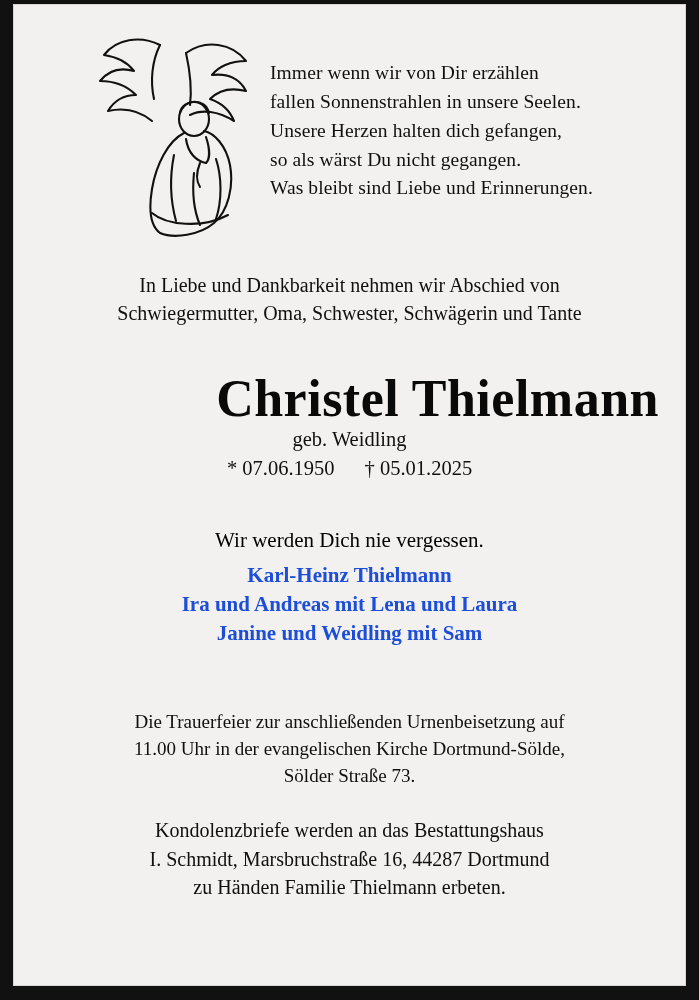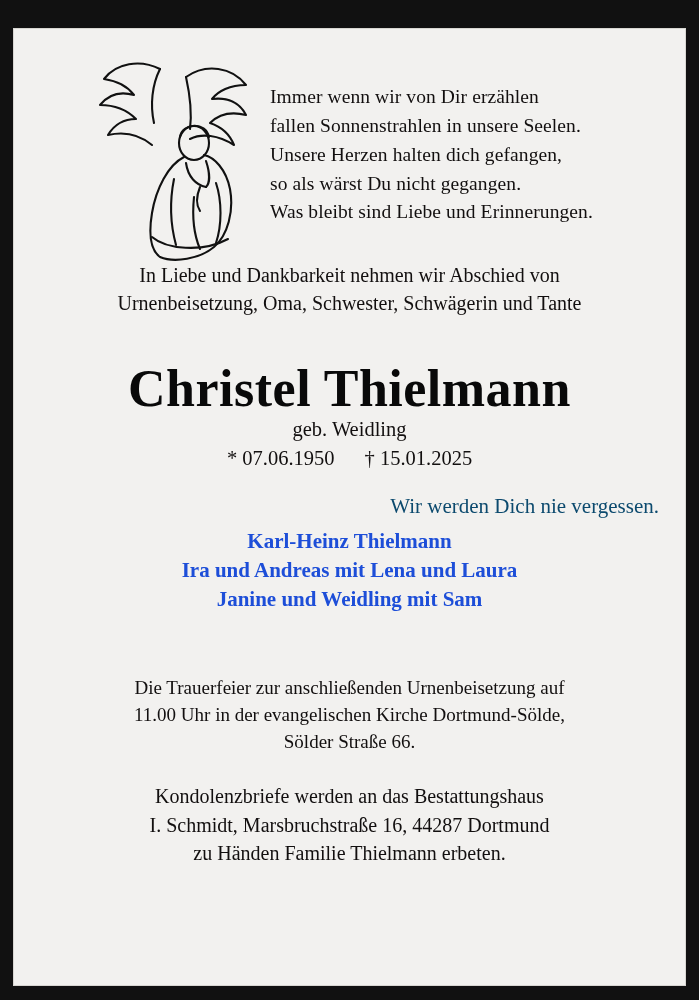--- a/index.html
+++ b/index.html
@@ -12,21 +12,21 @@
     height: 1000px;
     overflow: hidden;
     font-family: "Liberation Serif", serif;
   }
   .page {
     position: relative;
     width: 699px;
     height: 1000px;
     background: #111111;
     box-sizing: border-box;
-    padding: 28px 13px 14px 13px;
+    padding: 4px 13px 14px 13px;
   }
   .card {
     position: relative;
     width: 100%;
     height: 100%;
     background: #f2f1ef;
     box-sizing: border-box;
     border: 1px solid #d8d6d2;
     overflow: hidden;
   }
@@ -58,53 +58,54 @@
     margin-top: 38px;
     font-size: 19.5px;
     line-height: 1.48;
     letter-spacing: 0.1px;
     color: #120f0f;
   }
   .poem div { white-space: nowrap; }
 
   
   .intro {
+    margin-top: 34px;
     font-size: 20px;
     line-height: 1.42;
     color: #120f0f;
   }
   .intro div { white-space: nowrap; }
 
   
   .name {
     margin-top: 44px;
     font-size: 52px;
     font-weight: bold;
     letter-spacing: 0.5px;
     line-height: 1.05;
     color: #090909;
+    text-align: right;
   }
   .maiden {
     margin-top: 2px;
     font-size: 20.5px;
     color: #120f0f;
   }
   .dates {
     margin-top: 6px;
     font-size: 20.5px;
     color: #120f0f;
   }
   .dates .sep { display: inline-block; width: 30px; }
 
   
   .farewell {
-    margin-top: 24px;
+    margin-top: 48px;
     font-size: 21px;
-    color: #0c4a6e;
-    text-align: right;
+    color: #000000;
   }
   .family {
     margin-top: 8px;
     font-size: 21px;
     font-weight: bold;
     line-height: 1.38;
     color: #1d4ed8;
   }
 
   
@@ -161,41 +162,41 @@
           <div>Immer wenn wir von Dir erzählen</div>
           <div>fallen Sonnenstrahlen in unsere Seelen.</div>
           <div>Unsere Herzen halten dich gefangen,</div>
           <div>so als wärst Du nicht gegangen.</div>
           <div>Was bleibt sind Liebe und Erinnerungen.</div>
         </div>
       </div>
 
       <div class="intro">
         <div>In Liebe und Dankbarkeit nehmen wir Abschied von</div>
-        <div>Urnenbeisetzung, Oma, Schwester, Schwägerin und Tante</div>
+        <div>Schwiegermutter, Oma, Schwester, Schwägerin und Tante</div>
       </div>
 
       <div class="name">Christel Thielmann</div>
       <div class="maiden">geb. Weidling</div>
       <div class="dates">
-        <span>* 07.06.1950</span><span class="sep"></span><span>† 15.01.2025</span>
+        <span>* 07.06.1950</span><span class="sep"></span><span>† 05.01.2025</span>
       </div>
 
       <div class="farewell">Wir werden Dich nie vergessen.</div>
 
       <div class="family">
         <div>Karl-Heinz Thielmann</div>
         <div>Ira und Andreas mit Lena und Laura</div>
         <div>Janine und Weidling mit Sam</div>
       </div>
 
       <div class="service">
         <div>Die Trauerfeier zur anschließenden Urnenbeisetzung auf</div>
         <div>11.00 Uhr in der evangelischen Kirche Dortmund-Sölde,</div>
-        <div>Sölder Straße 66.</div>
+        <div>Sölder Straße 73.</div>
       </div>
 
       <div class="condolence">
         <div>Kondolenzbriefe werden an das Bestattungshaus</div>
         <div>I. Schmidt, Marsbruchstraße 16, 44287 Dortmund</div>
         <div>zu Händen Familie Thielmann erbeten.</div>
       </div>
 
     </div>
   </div>

